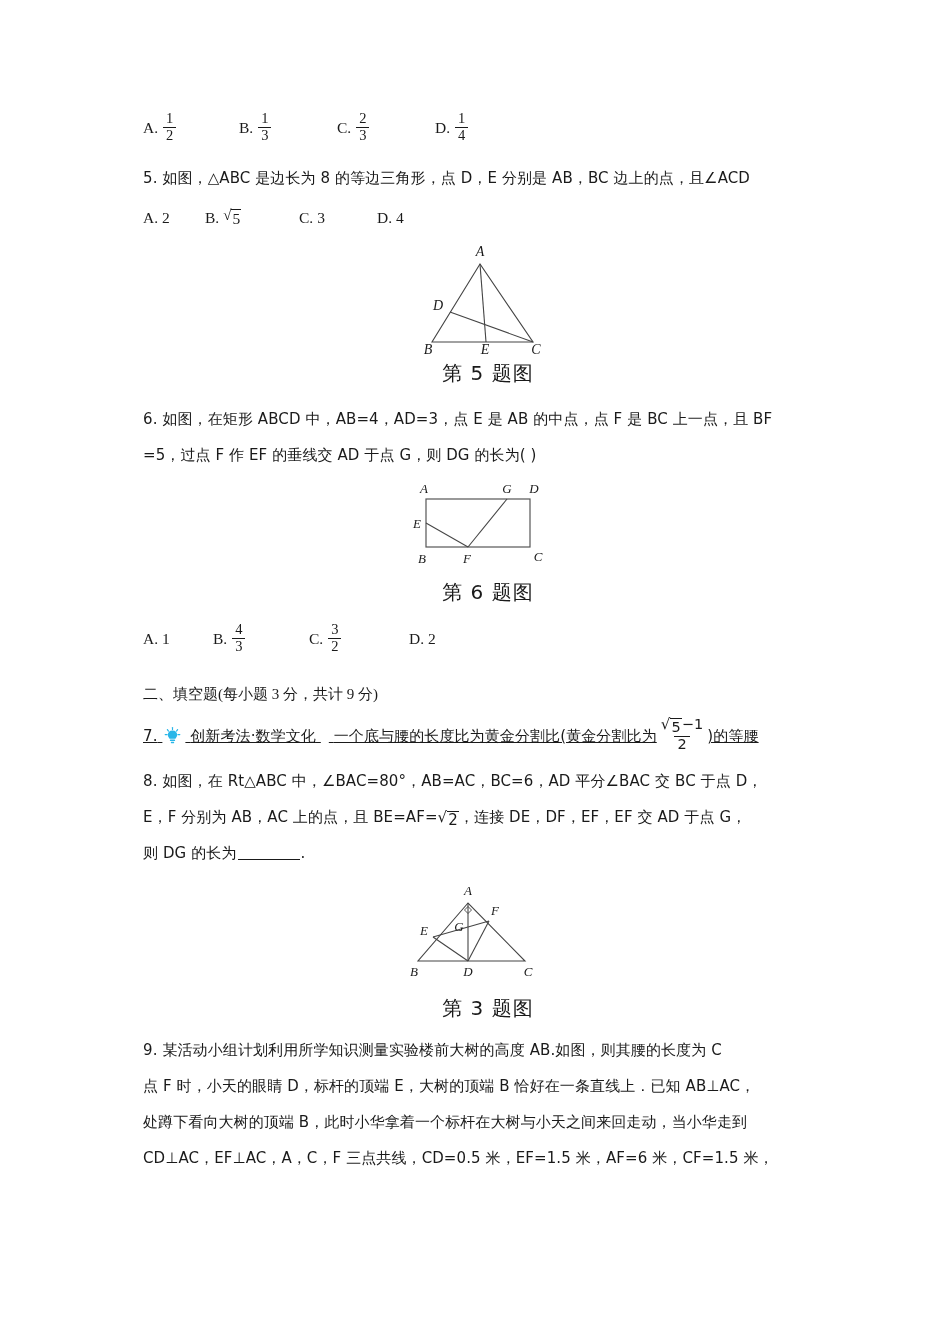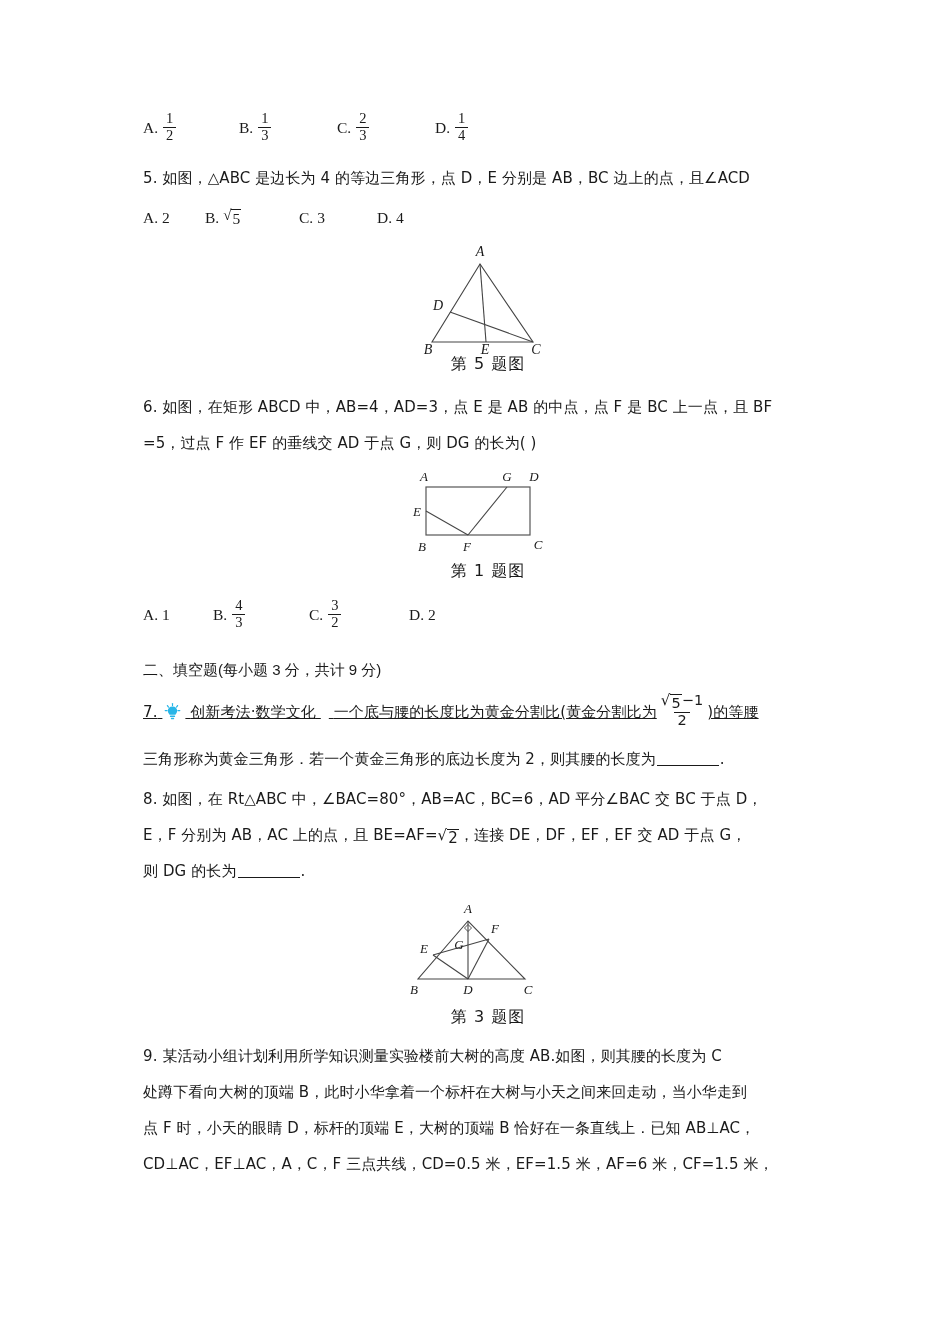--- a/index.html
+++ b/index.html
@@ -83,32 +83,33 @@
   
   .figure {
     width: 100%;
     text-align: center;
     margin: 2px 0 0 0;
   }
   .figure svg { display: block; margin: 0 auto; }
   .fig-caption {
     text-align: center;
     font-family: "DejaVu Sans", sans-serif;
-    font-size: 16px;
+    font-size: 20px;
+    margin-top: 6px;
     letter-spacing: 1px;
   }
   .fig-label {
     font-family: "Liberation Serif", serif;
     font-style: italic;
     font-size: 14px;
   }
 
   
   .section-head {
-    font-family: Liberation Sans, sans-serif;
+    font-family: Liberation Serif, serif;
     font-size: 15px;
     line-height: 36px;
     margin-top: 10px;
   }
 
   
   .bulb-icon {
     display: inline-block;
     vertical-align: -3px;
     margin: 0 4px 0 2px;
@@ -159,21 +160,21 @@
       <span class="frac">
         <span class="n">1</span>
         <span class="d">4</span>
       </span>
     </div>
   </div>
 
   <div class="q">
     <div class="line cn">
       <span>5.</span>
-      <span>如图，△ABC 是边长为 4 的等边三角形，点 D，E 分别是 AB，BC 边上的点，且∠ACD</span>
+      <span>如图，△ABC 是边长为 8 的等边三角形，点 D，E 分别是 AB，BC 边上的点，且∠ACD</span>
     </div>
     <div class="options" style="height:44px;">
       <div class="opt" style="width:62px;">
         <span class="opt-label">A.</span>
         <span>2</span>
       </div>
       <div class="opt" style="width:94px;">
         <span class="opt-label">B.</span>
         <span class="rad">
           <span class="sign">√</span>
@@ -225,21 +226,21 @@
         <line x1="38" y1="46" x2="80" y2="70" stroke="#444" stroke-width="1.1"></line>
         <line x1="80" y1="70" x2="119" y2="22" stroke="#444" stroke-width="1.1"></line>
         <text x="36" y="16" text-anchor="middle" font-style="italic" font-family="Liberation Serif, serif" font-size="13" fill="#1a1a1a">A</text>
         <text x="119" y="16" text-anchor="middle" font-style="italic" font-family="Liberation Serif, serif" font-size="13" fill="#1a1a1a">G</text>
         <text x="146" y="16" text-anchor="middle" font-style="italic" font-family="Liberation Serif, serif" font-size="13" fill="#1a1a1a">D</text>
         <text x="29" y="51" text-anchor="middle" font-style="italic" font-family="Liberation Serif, serif" font-size="13" fill="#1a1a1a">E</text>
         <text x="34" y="86" text-anchor="middle" font-style="italic" font-family="Liberation Serif, serif" font-size="13" fill="#1a1a1a">B</text>
         <text x="79" y="86" text-anchor="middle" font-style="italic" font-family="Liberation Serif, serif" font-size="13" fill="#1a1a1a">F</text>
         <text x="150" y="84" text-anchor="middle" font-style="italic" font-family="Liberation Serif, serif" font-size="13" fill="#1a1a1a">C</text>
       </svg>
-      <div class="fig-caption">第 1 题图</div>
+      <div class="fig-caption">第 6 题图</div>
     </div>
 
     <div class="options" style="height:54px;margin-top:6px;">
       <div class="opt" style="width:70px;">
         <span class="opt-label">A.</span>
         <span>1</span>
       </div>
       <div class="opt" style="width:96px;">
         <span class="opt-label">B.</span>
         <span class="frac">
@@ -283,23 +284,20 @@
       <span>创新考法·数学文化</span>
       <span style="display:inline-block;width:8px;"></span>
       <span>一个底与腰的长度比为黄金分割比(黄金分割比为</span><span class="frac" style="top:-2px;">
             <span class="n"><span class="rad">
                 <span class="sign">√</span>
                 <span class="body">5</span>
               </span><span>−1</span></span>
             <span class="d">2</span>
           </span><span>)的等腰</span>
     </div>
-    <div class="line cn" style="margin-top:6px;">
-      <span>三角形称为黄金三角形．若一个黄金三角形的底边长度为 2，则其腰的长度为</span><span class="blank"></span><span>.</span>
-    </div>
   </div>
 
   <div class="q">
     <div class="line cn">
       <span>8.</span>
       <span>如图，在 Rt△ABC 中，∠BAC=80°，AB=AC，BC=6，AD 平分∠BAC 交 BC 于点 D，</span>
     </div>
     <div class="line cn">
       <span>E，F 分别为 AB，AC 上的点，且 BE=AF=</span><span class="rad">
             <span class="sign">√</span>
@@ -333,24 +331,24 @@
       <div class="fig-caption">第 3 题图</div>
     </div>
   </div>
 
   <div class="q" style="margin-top:10px;">
     <div class="line cn">
       <span>9.</span>
       <span>某活动小组计划利用所学知识测量实验楼前大树的高度 AB.如图，则其腰的长度为 C</span>
     </div>
     <div class="line cn">
+      <span>点 F 时，小天的眼睛 D，标杆的顶端 E，大树的顶端 B 恰好在一条直线上．已知 AB⊥AC，</span>
+    </div>
+    <div class="line cn">
       <span>处蹲下看向大树的顶端 B，此时小华拿着一个标杆在大树与小天之间来回走动，当小华走到</span>
-    </div>
-    <div class="line cn">
-      <span>点 F 时，小天的眼睛 D，标杆的顶端 E，大树的顶端 B 恰好在一条直线上．已知 AB⊥AC，</span>
     </div>
     <div class="line cn">
       <span>CD⊥AC，EF⊥AC，A，C，F 三点共线，CD=0.5 米，EF=1.5 米，AF=6 米，CF=1.5 米，</span>
     </div>
   </div>
 
 </div>
 </div>
 
 </body></html>

